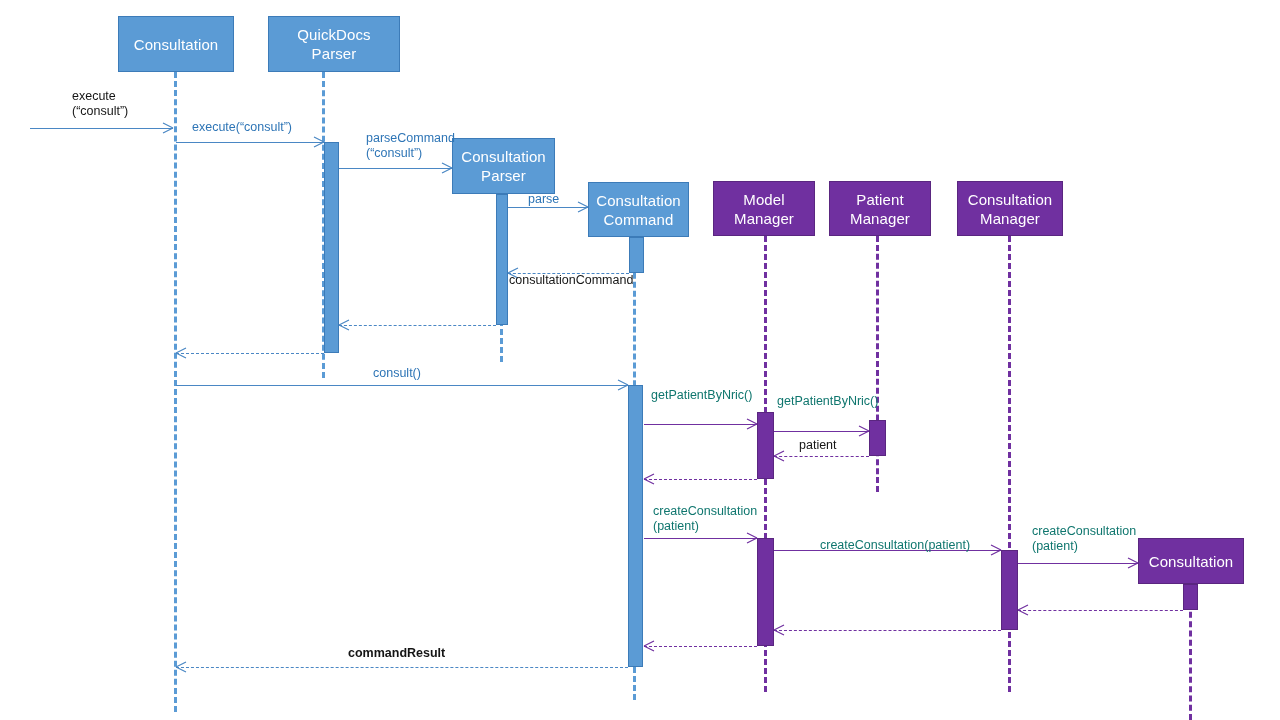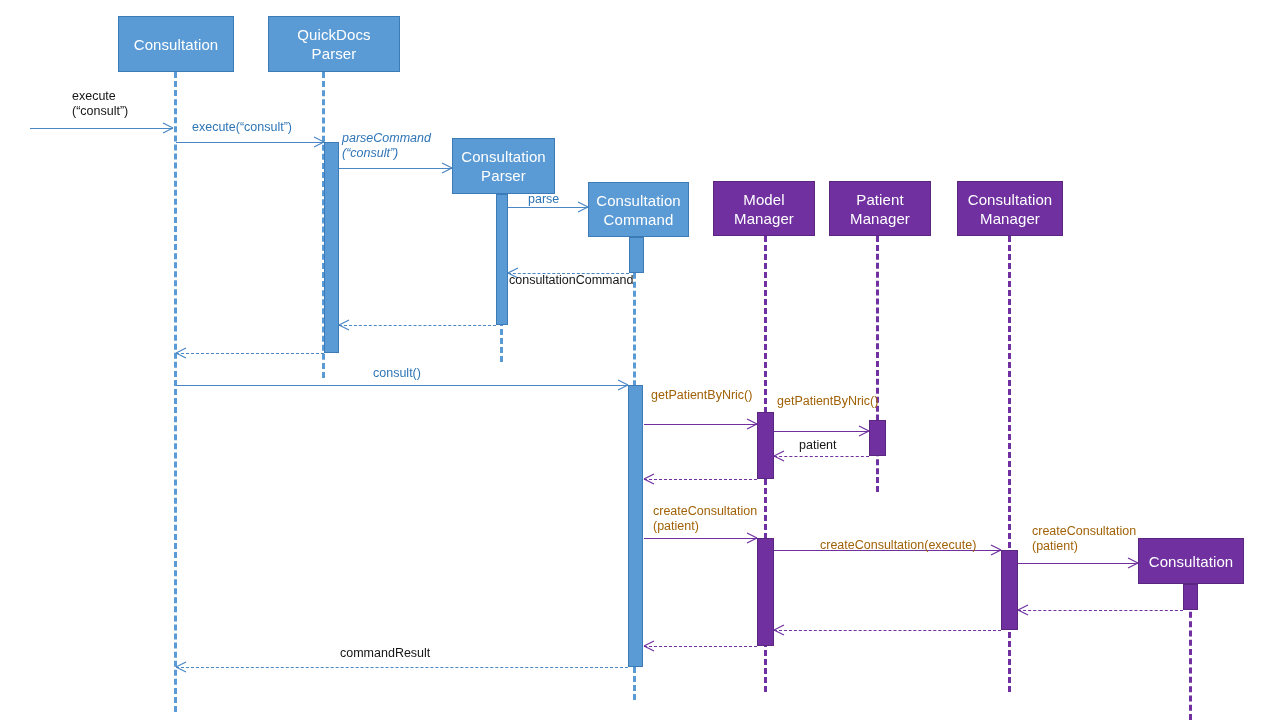--- a/index.html
+++ b/index.html
@@ -86,21 +86,21 @@
   .arrowhead svg { display:block; overflow: visible; }
 
   .msglabel {
     position: absolute;
     font-size: 12.5px;
     line-height: 15px;
     white-space: pre-line;
     user-select: none;
   }
   .msglabel.blue   { color: #2E75B6; }
-  .msglabel.purple { color: #a16207; }
+  .msglabel.purple { color: #0f766e; }
   .msglabel.black  { color: #151515; }
 </style>
 </head>
 <body>
 
 <div id="canvas">
 
   <div id="lifelines-layer">
       <div class="lifeline blue" style="left: 174px; top: 72px; height: 640px;"></div>
       <div class="lifeline blue" style="left: 322px; top: 72px; height: 306px;"></div>
@@ -271,29 +271,29 @@
       </div>
       <div class="participant purple" style="left: 1138px; top: 538px; width: 106px; height: 46px;">
         <span class="plabel">Consultation</span>
       </div>
     </div>
 
   <div id="labels-layer">
       <div class="msglabel black" style="left: 72px; top: 89px;">execute
 (“consult”)</div>
       <div class="msglabel blue" style="left: 192px; top: 120px;">execute(“consult”)</div>
-      <div class="msglabel blue" style="left: 342px; top: 131px; font-style: italic;">parseCommand
+      <div class="msglabel blue" style="left: 366px; top: 131px;">parseCommand
 (“consult”)</div>
       <div class="msglabel blue" style="left: 528px; top: 192px;">parse</div>
       <div class="msglabel black" style="left: 509px; top: 251px; margin-top: 22px;">consultationCommand</div>
       <div class="msglabel blue" style="left: 373px; top: 366px;">consult()</div>
       <div class="msglabel purple" style="left: 651px; top: 388px;">getPatientByNric()</div>
       <div class="msglabel purple" style="left: 777px; top: 394px;">getPatientByNric()</div>
       <div class="msglabel black" style="left: 799px; top: 438px;">patient</div>
       <div class="msglabel purple" style="left: 653px; top: 504px;">createConsultation
 (patient)</div>
-      <div class="msglabel purple" style="left: 820px; top: 538px;">createConsultation(execute)</div>
+      <div class="msglabel purple" style="left: 820px; top: 538px;">createConsultation(patient)</div>
       <div class="msglabel purple" style="left: 1032px; top: 524px;">createConsultation
 (patient)</div>
-      <div class="msglabel black" style="left: 340px; top: 646px;">commandResult</div>
+      <div class="msglabel black" style="left: 348px; top: 646px; font-weight: bold;">commandResult</div>
     </div>
 
 </div>
 
 </body></html>

